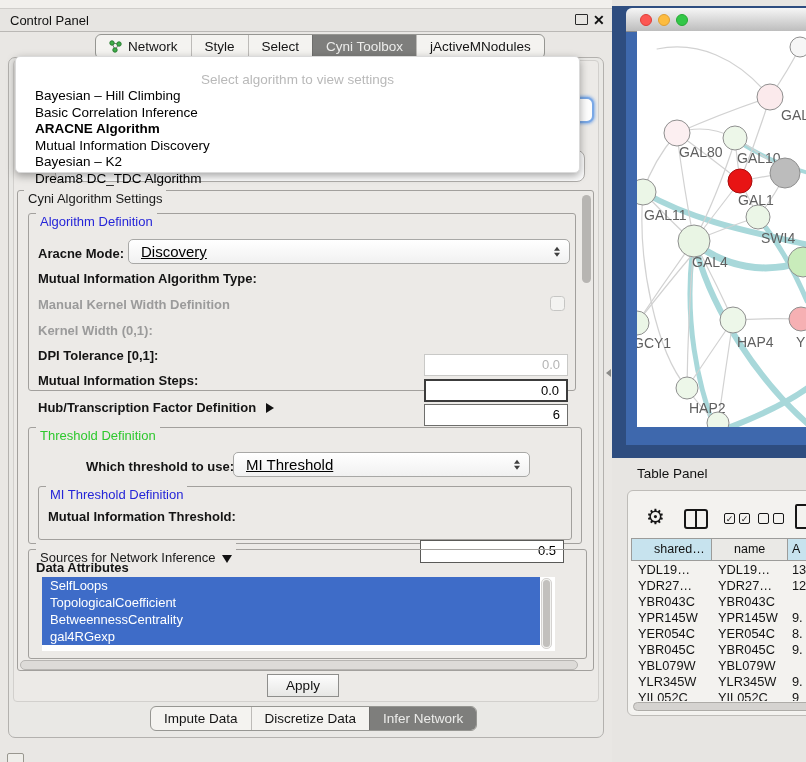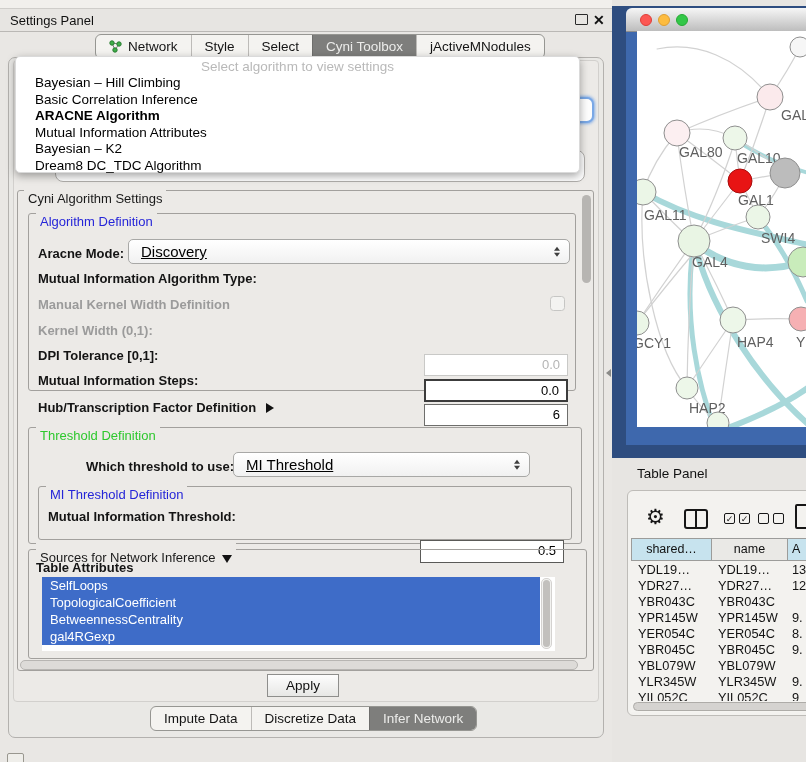--- a/index.html
+++ b/index.html
@@ -22,21 +22,21 @@
   .cp-outer{left:8px;top:57px;width:596px;height:681px;background:#e9e8e5;border:1px solid #b3b1ae;border-radius:7px;box-sizing:border-box;}
   .cp-inner{left:13px;top:60px;width:586px;height:642px;background:#eceae7;border:1px solid #d2d0cd;border-radius:4px;box-sizing:border-box;}
   
   .bg-combo{left:55px;top:150px;width:530px;height:32px;background:#fdfdfd;border:1px solid #b0aeab;border-radius:8px;
             z-index:1;font-size:13.5px;color:#a9a9a9;line-height:30px;padding-left:14px;box-sizing:border-box;}
   .focus-combo{left:564px;top:97px;width:30px;height:26px;background:#fdfdfd;border:2px solid #7aa8e6;
                box-shadow:0 0 3px 1px rgba(110,160,230,.8);border-radius:7px;z-index:2;box-sizing:border-box;}
   
   .popup{left:15px;top:56px;width:565px;height:117px;background:#fff;border:1px solid #dadada;border-radius:5px;
          box-shadow:0 3px 8px rgba(0,0,0,.35);z-index:10;box-sizing:border-box;}
-  .popup-prompt{text-align:center;color:#b9b9b9;font-size:13.5px;height:17px;line-height:17px;margin-top:1px;}
+  .popup-prompt{text-align:center;color:#b9b9b9;font-size:13.5px;height:17px;line-height:17px;margin-top:14px;}
   .popup-item{font-size:13.5px;color:#000;height:16.5px;line-height:16.5px;padding-left:19px;white-space:nowrap;}
   .popup-item.bold{font-weight:bold;}
   
   .grp{border:1px solid #a2a09d;border-radius:3px;box-sizing:border-box;}
   .legend{position:absolute;background:#eceae7;padding:8px 4px;font-size:13px;white-space:nowrap;}
   .legend.blue{color:#2525d8;}
   .legend.green{color:#2ec82e;}
   .legend.dark{color:#1a1a1a;}
   .lbl{position:absolute;font-size:13px;font-weight:bold;color:#141414;white-space:nowrap;}
   .lbl.dis{color:#9b9b9b;}
@@ -77,41 +77,41 @@
   
   .tp-title{left:637px;top:466px;font-size:13.5px;color:#111;}
   .tp-body{left:627px;top:490px;width:190px;height:226px;background:#f3f2ef;border:1px solid #bebcb8;border-radius:6px;box-sizing:border-box;}
   .gear{left:646px;top:504px;font-size:21px;color:#161616;line-height:26px;}
   .col-icon{left:684px;top:509px;width:24px;height:20px;border:2px solid #161616;border-radius:3px;box-sizing:border-box;}
   .col-icon i{display:block;width:2px;height:16px;background:#161616;margin:0 auto;}
   .cb{position:absolute;width:11px;height:11px;border:1.6px solid #161616;border-radius:2px;font-size:9px;line-height:10px;
       text-align:center;color:#161616;box-sizing:border-box;background:#f3f2ef;}
   .doc-icon{left:795px;top:504px;width:18px;height:25px;border:2px solid #161616;border-radius:2px;box-sizing:border-box;background:#f3f2ef;}
   .tbl-header{left:631px;top:538px;display:flex;height:23px;}
-  .th{border:1px solid #9c9c9a;border-left:none;font-size:12.5px;color:#111;text-align:center;line-height:21px;box-sizing:border-box;}
+  .th{border:1px solid #9c9c9a;border-left:none;font-size:12.5px;color:#111;text-align:left;line-height:21px;box-sizing:border-box;padding-left:22px;}
   .th:first-child{border-left:1px solid #9c9c9a;}
   .th.c1{width:81px;background:#c7e3ee;}
   .th.c2{width:76px;background:#eae9e6;}
   .th.c3{width:40px;background:#c7e3ee;text-align:left;padding-left:4px;}
   .tbl-rows{left:631px;top:562px;width:197px;height:141px;overflow:hidden;font-size:12.8px;color:#141414;}
   .tr{display:flex;height:16px;line-height:16px;}
   .td1{width:81px;padding-left:7px;box-sizing:border-box;}
   .td2{width:76px;padding-left:6px;box-sizing:border-box;}
   .td3{width:40px;padding-left:4px;box-sizing:border-box;}
   .tp-hsb{left:631px;top:701px;width:175px;height:11px;background:#f5f4f1;}
   .tp-hthumb{left:633px;top:702px;width:180px;height:9px;background:#d5d3d0;border:1px solid #aeaca8;border-radius:5px;box-sizing:border-box;}
 </style>
 </head>
 <body>
 
 <div class="stage">
 
   <div class="abs topstrip"></div>
   <div class="abs cp-titlebar">
-    <span>Settings Panel</span>
+    <span>Control Panel</span>
   </div>
   <div class="abs float-ic"></div>
   <div class="abs close-ic">✕</div>
 
   <div class="abs cp-outer"></div>
   <div class="abs cp-inner"></div>
 
   <div class="abs tabbar" id="top-tabs">
       <div class="tab">
         <span class="net-icon"><svg width="13" height="13" viewBox="0 0 13 13">
@@ -142,21 +142,21 @@
     <span>gal-filtered sif default node</span>
   </div>
   <div class="abs focus-combo"></div>
 
   <div class="abs popup">
     <div class="popup-prompt">Select algorithm to view settings</div>
     <div id="popup-items">
         <div class="popup-item">Bayesian – Hill Climbing</div>
         <div class="popup-item">Basic Correlation Inference</div>
         <div class="popup-item bold">ARACNE Algorithm</div>
-        <div class="popup-item">Mutual Information Attributes</div>
+        <div class="popup-item">Mutual Information Discovery</div>
         <div class="popup-item">Bayesian – K2</div>
         <div class="popup-item">Dream8 DC_TDC Algorithm</div>
       </div>
   </div>
 
   <div class="abs grp" style="left:17px;top:190px;width:577px;height:481px;"></div>
   <div class="legend dark" style="left:24px;top:183px;">Cyni Algorithm Settings</div>
   <div class="abs vthumb"></div>
 
   <div class="abs grp" style="left:28px;top:213px;width:548px;height:178px;"></div>
@@ -203,21 +203,21 @@
 
   <div class="abs grp" style="left:38px;top:486px;width:534px;height:54px;"></div>
   <div class="legend blue" style="left:46px;top:479px;">MI Threshold Definition</div>
   <div class="lbl" style="left:48px;top:509px;">Mutual Information Threshold:</div>
   <div class="field" style="left:420px;top:503px;width:144px;height:23px;border:1.5px solid #5a5a58;color:#000;line-height:20px;">0.5</div>
 
   <div class="abs grp" style="left:28px;top:549px;width:559px;height:110px;"></div>
   <div class="legend dark" style="left:36px;top:542px;">
     <span>Sources for Network Inference</span><span class="tri-down"></span>
   </div>
-  <div class="lbl" style="left:36px;top:560px;">Table Attributes</div>
+  <div class="lbl" style="left:36px;top:560px;">Data Attributes</div>
   <div class="abs attr-list" id="attr-list">
       <div class="attr-item">SelfLoops</div>
       <div class="attr-item">TopologicalCoefficient</div>
       <div class="attr-item">BetweennessCentrality</div>
       <div class="attr-item">gal4RGexp</div>
     </div>
   <div class="abs list-sb">
       <i></i>
     </div>
   <div class="abs hpill"></div>

